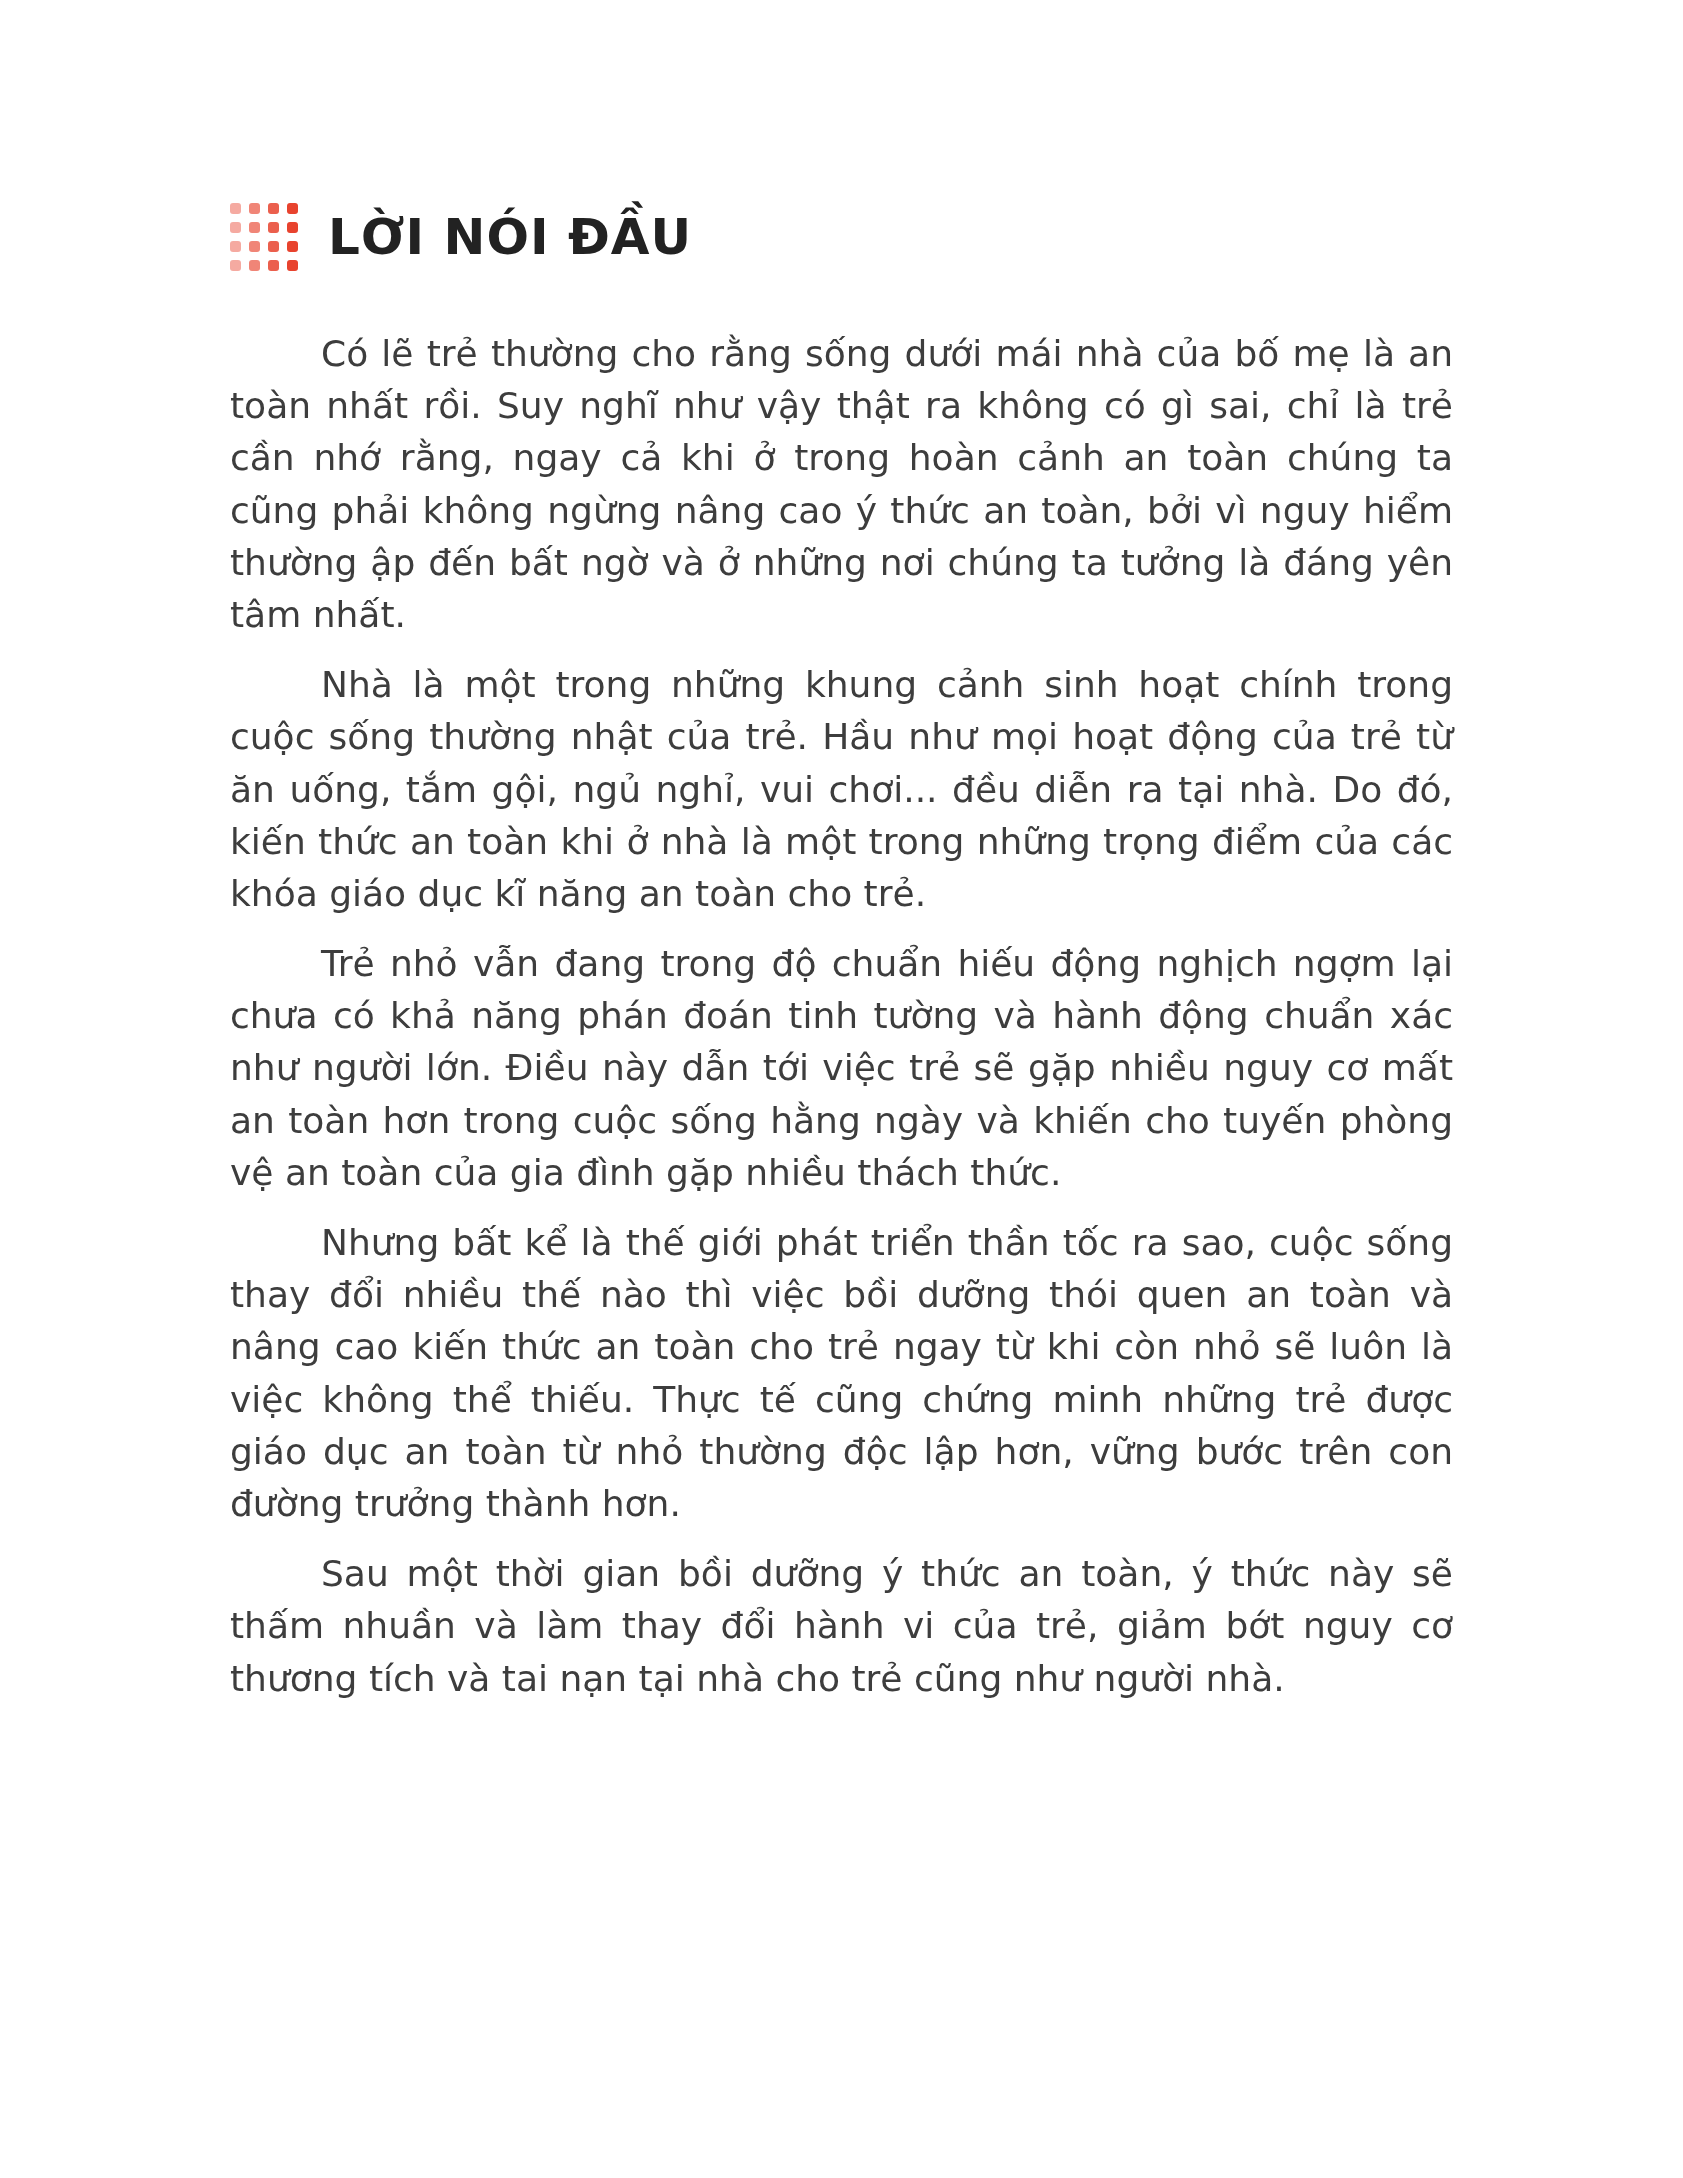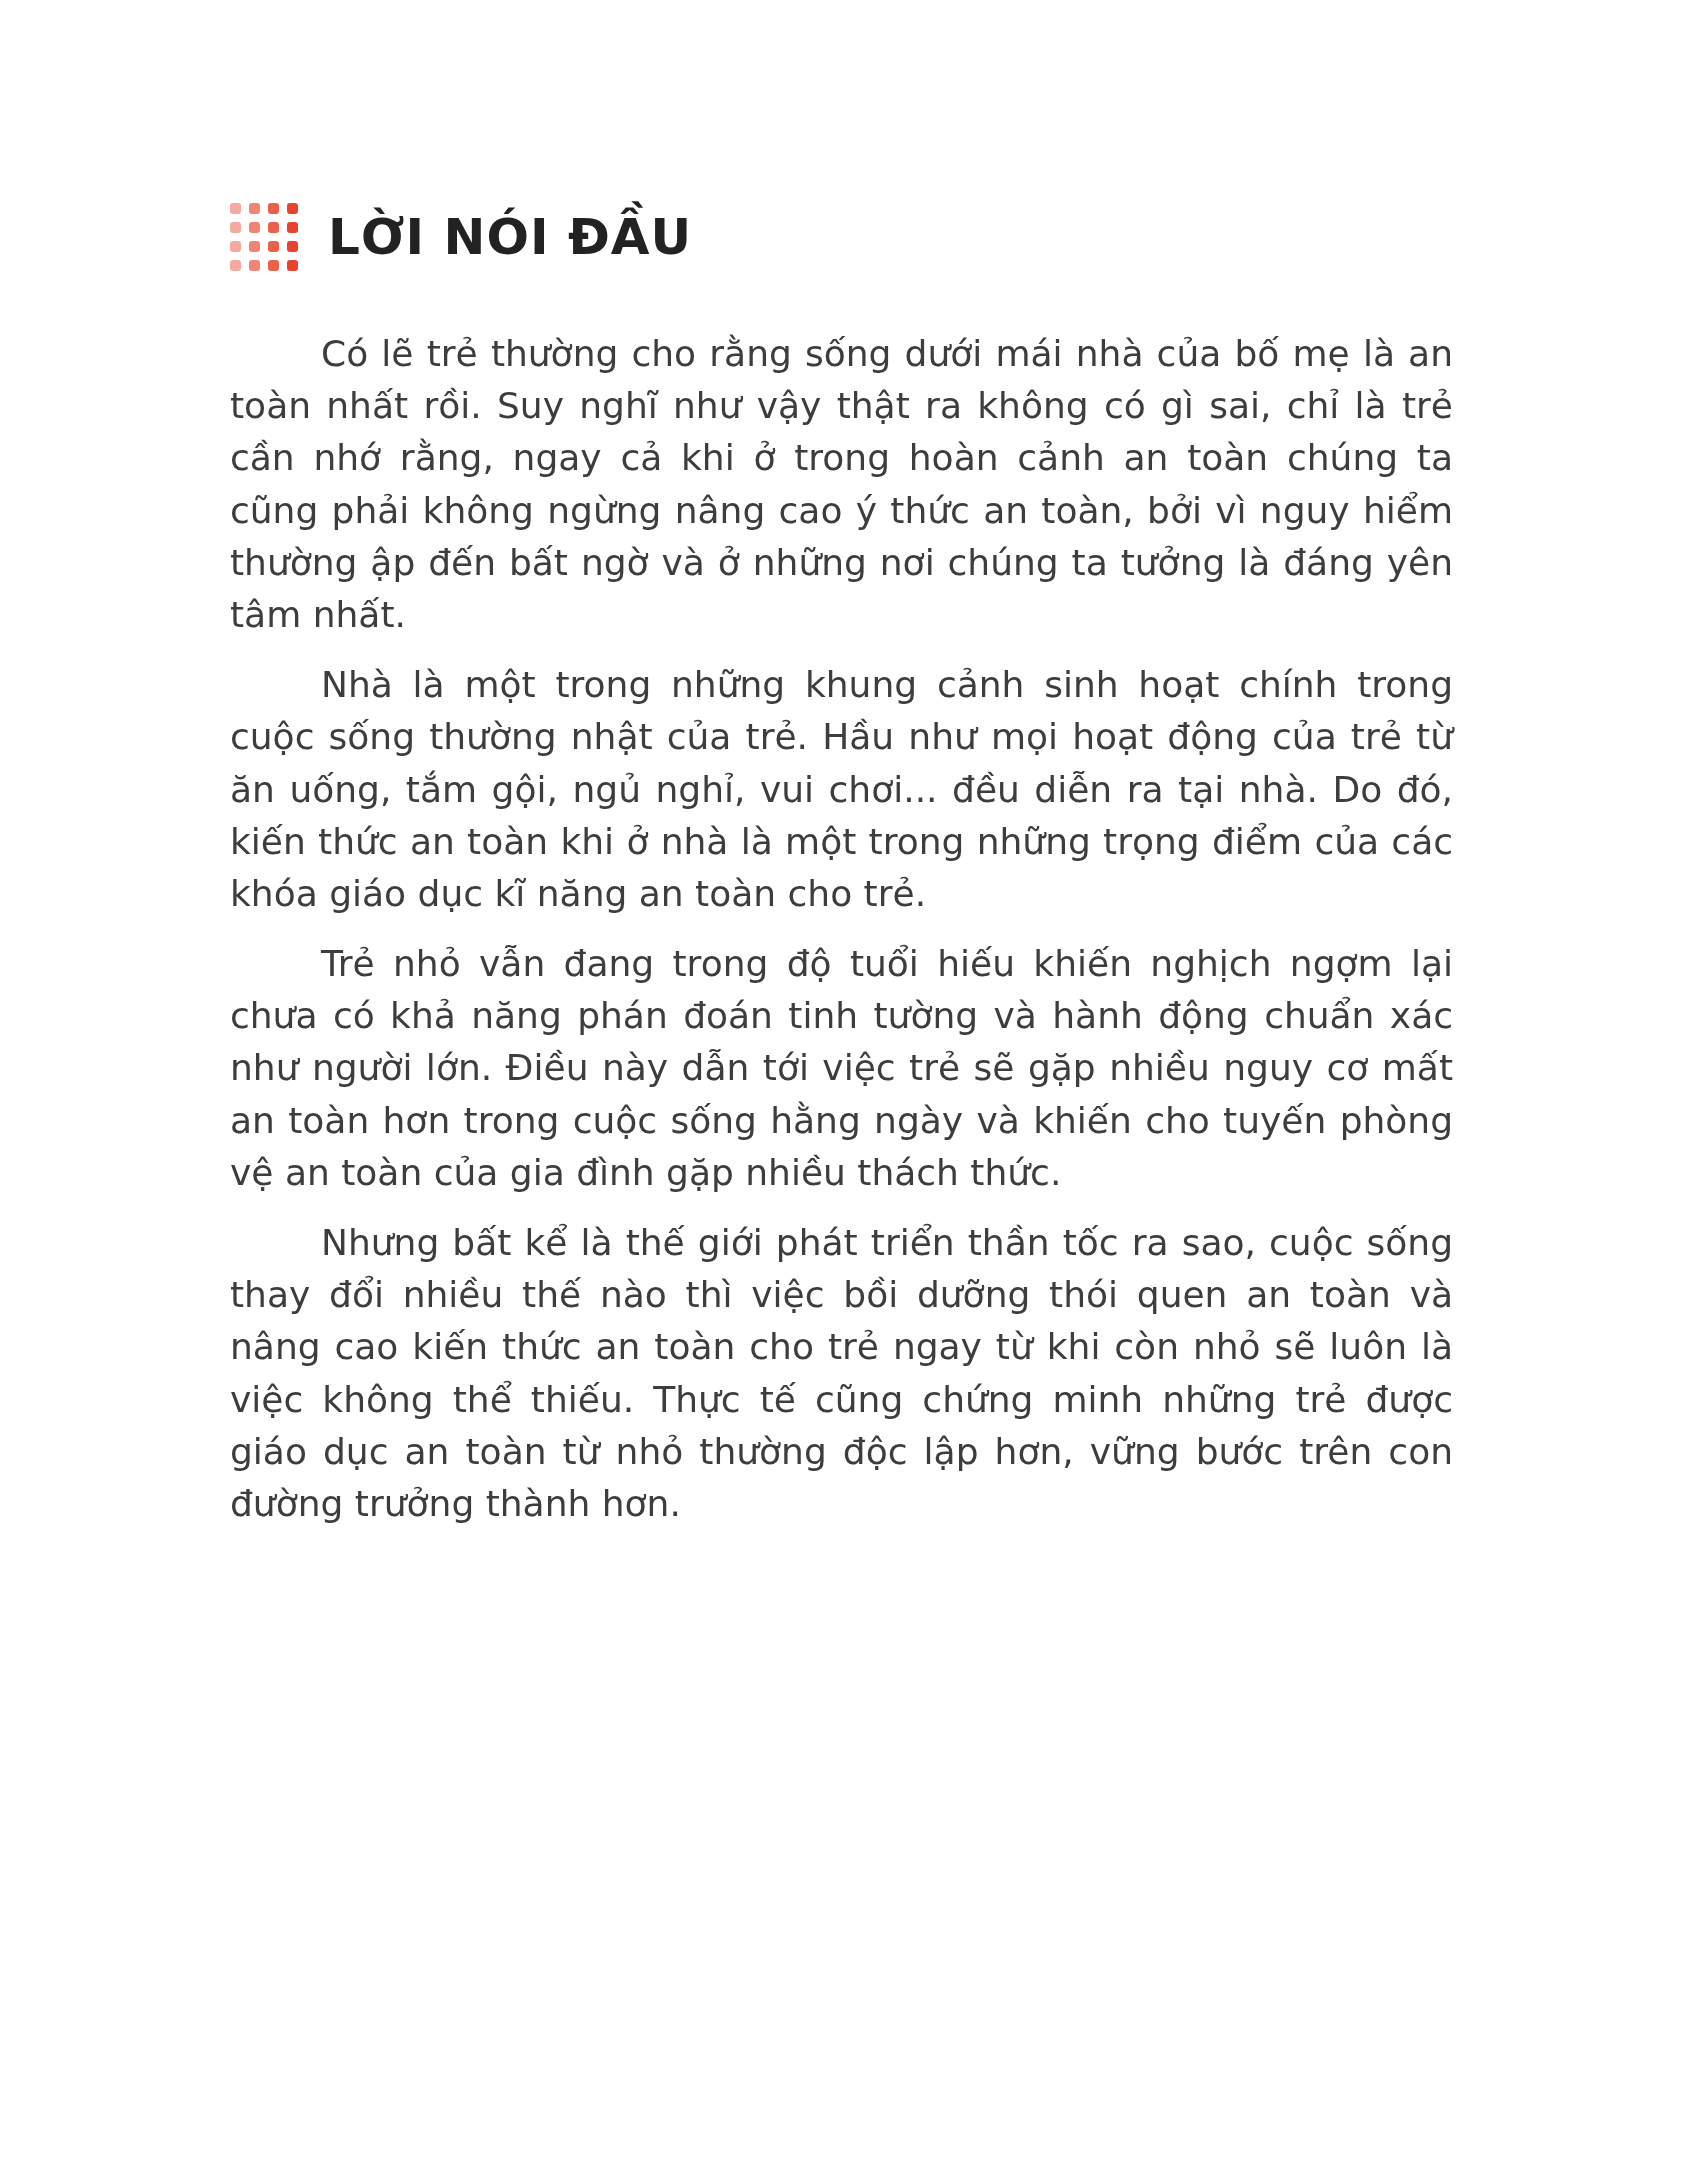--- a/index.html
+++ b/index.html
@@ -79,18 +79,19 @@
         <span></span>
         <span></span>
         <span></span>
     </span>
     <h1 class="page-title">LỜI NÓI ĐẦU</h1>
   </header>
 
   <main class="body-text">
     <p>Có lẽ trẻ thường cho rằng sống dưới mái nhà của bố mẹ là an toàn nhất rồi. Suy nghĩ như vậy thật ra không có gì sai, chỉ là trẻ cần nhớ rằng, ngay cả khi ở trong hoàn cảnh an toàn chúng ta cũng phải không ngừng nâng cao ý thức an toàn, bởi vì nguy hiểm thường ập đến bất ngờ và ở những nơi chúng ta tưởng là đáng yên tâm nhất.</p>
     <p>Nhà là một trong những khung cảnh sinh hoạt chính trong cuộc sống thường nhật của trẻ. Hầu như mọi hoạt động của trẻ từ ăn uống, tắm gội, ngủ nghỉ, vui chơi... đều diễn ra tại nhà. Do đó, kiến thức an toàn khi ở nhà là một trong những trọng điểm của các khóa giáo dục kĩ năng an toàn cho trẻ.</p>
-    <p>Trẻ nhỏ vẫn đang trong độ tuổi hiếu khiến nghịch ngợm lại chưa có khả năng phán đoán tinh tường và hành động chuẩn xác như người lớn. Điều này dẫn tới việc trẻ sẽ gặp nhiều nguy cơ mất an toàn hơn trong cuộc sống hằng ngày và khiến cho tuyến phòng vệ an toàn của gia đình gặp nhiều thách thức.</p>
+    <p>Trẻ nhỏ vẫn đang trong độ chuẩn hiếu động nghịch ngợm lại chưa có khả năng phán đoán tinh tường và hành động chuẩn xác như người lớn. Điều này dẫn tới việc trẻ sẽ gặp nhiều nguy cơ mất an toàn hơn trong cuộc sống hằng ngày và khiến cho tuyến phòng vệ an toàn của gia đình gặp nhiều thách thức.</p>
     <p>Nhưng bất kể là thế giới phát triển thần tốc ra sao, cuộc sống thay đổi nhiều thế nào thì việc bồi dưỡng thói quen an toàn và nâng cao kiến thức an toàn cho trẻ ngay từ khi còn nhỏ sẽ luôn là việc không thể thiếu. Thực tế cũng chứng minh những trẻ được giáo dục an toàn từ nhỏ thường độc lập hơn, vững bước trên con đường trưởng thành hơn.</p>
+    <p>Sau một thời gian bồi dưỡng ý thức an toàn, ý thức này sẽ thấm nhuần và làm thay đổi hành vi của trẻ, giảm bớt nguy cơ thương tích và tai nạn tại nhà cho trẻ cũng như người nhà.</p>
   </main>
 
 </div>
 
 
 </body></html>

